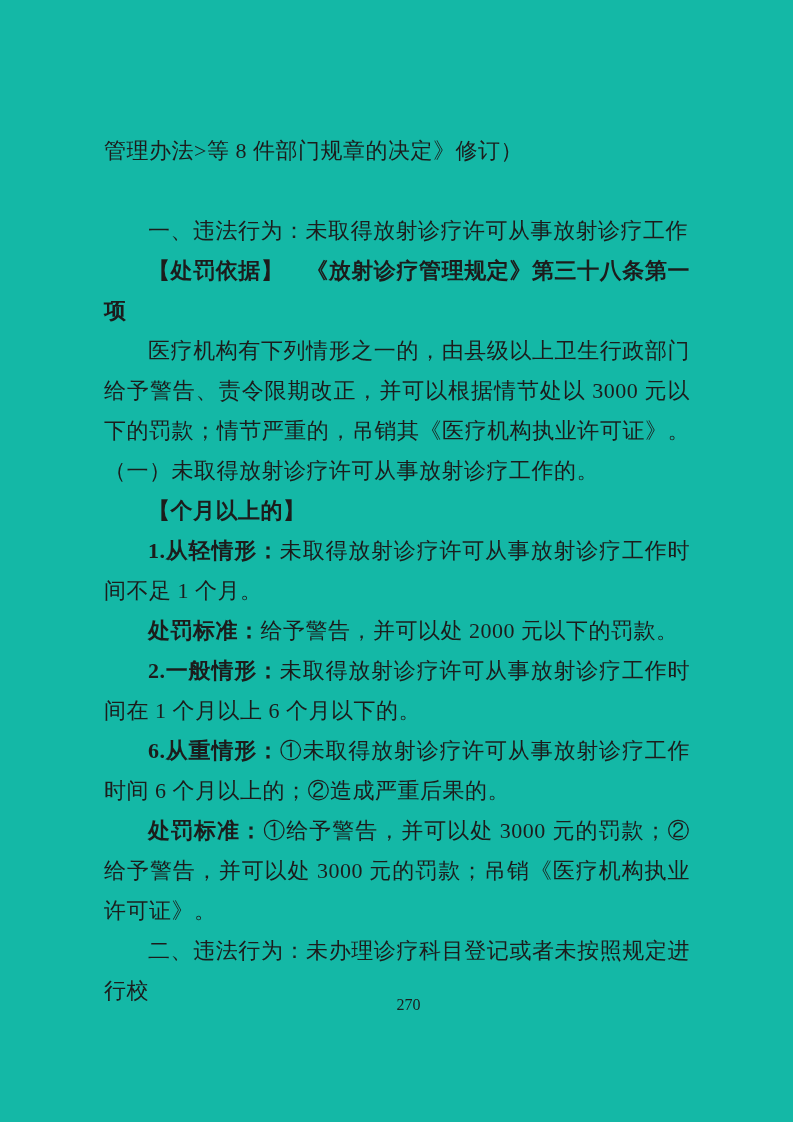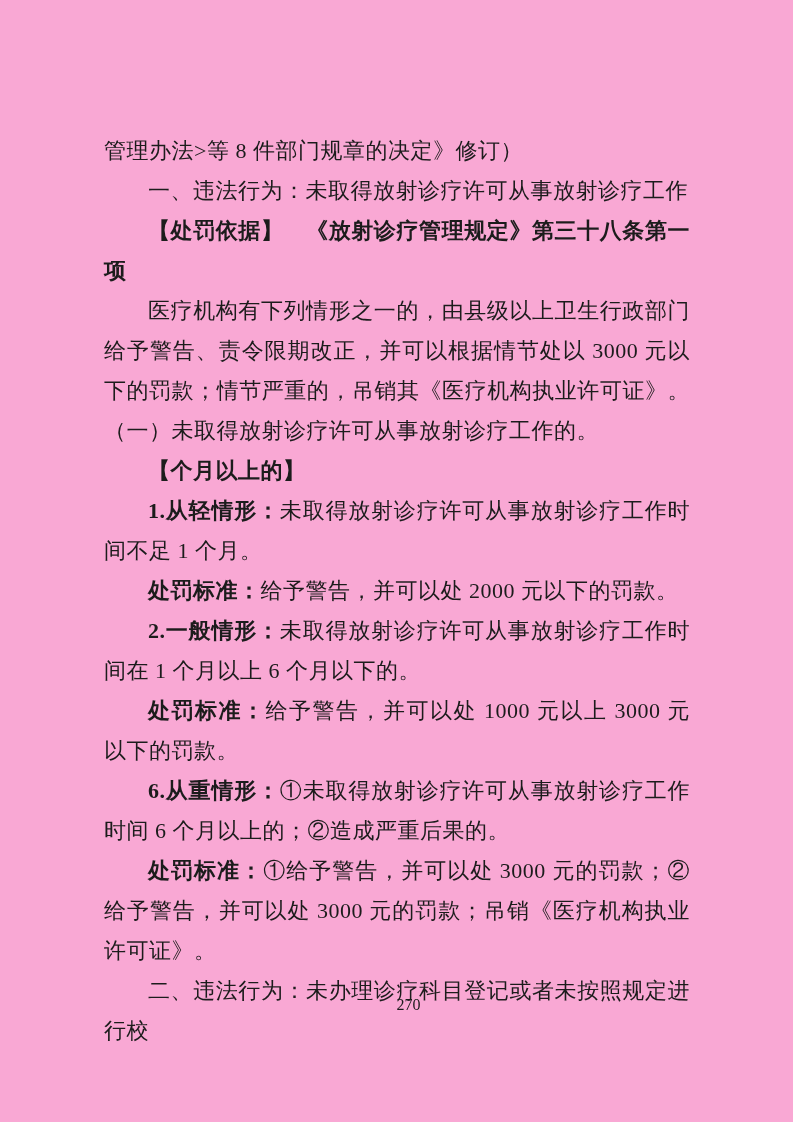--- a/index.html
+++ b/index.html
@@ -4,21 +4,21 @@
 <style>
   html, body {
     margin: 0;
     padding: 0;
     background: #ffffff;
   }
   .page {
     position: relative;
     width: 793px;
     height: 1122px;
-    background: #f9a8d4;
+    background: #14b8a6;
     overflow: hidden;
     font-family: "Liberation Serif", "DejaVu Serif", serif;
     color: #1c1c1c;
   }
   .text-block {
     position: absolute;
     left: 104px;
     top: 131px;
     width: 586px;
   }
@@ -26,20 +26,21 @@
     margin: 0;
     font-size: 22px;
     line-height: 40px;
     text-align: justify;
     letter-spacing: 0.5px;
   }
   .indent {
     text-indent: 2em;
   }
   .gap-above {
+    margin-top: 40px;
   }
   .lead {
     font-weight: bold;
   }
   .heading {
     font-weight: normal;
   }
   .page-number {
     position: absolute;
     left: 0;
@@ -67,21 +68,20 @@
     <p class="para indent"><b class="lead"></b><span>医疗机构有下列情形之一的，由县级以上卫生行政部门给予警告、责令限期改正，并可以根据情节处以 3000 元以下的罚款；情节严重的，吊销其《医疗机构执业许可证》。（一）未取得放射诊疗许可从事放射诊疗工作的。</span></p>
 
     <p class="para indent"><b class="lead">【个月以上的】</b><span></span></p>
 
     <p class="para indent"><b class="lead">1.从轻情形：</b><span>未取得放射诊疗许可从事放射诊疗工作时间不足 1 个月。</span></p>
 
     <p class="para indent"><b class="lead">处罚标准：</b><span>给予警告，并可以处 2000 元以下的罚款。</span></p>
 
     <p class="para indent"><b class="lead">2.一般情形：</b><span>未取得放射诊疗许可从事放射诊疗工作时间在 1 个月以上 6 个月以下的。</span></p>
 
-    <p class="para indent"><b class="lead">处罚标准：</b><span>给予警告，并可以处 1000 元以上 3000 元以下的罚款。</span></p>
 
     <p class="para indent"><b class="lead">6.从重情形：</b><span>①未取得放射诊疗许可从事放射诊疗工作时间 6 个月以上的；②造成严重后果的。</span></p>
 
     <p class="para indent"><b class="lead">处罚标准：</b><span>①给予警告，并可以处 3000 元的罚款；②给予警告，并可以处 3000 元的罚款；吊销《医疗机构执业许可证》。</span></p>
 
     <p class="para indent heading"><b class="lead"></b><span>二、违法行为：未办理诊疗科目登记或者未按照规定进行校</span></p>
 
   </div>
 
   <div class="page-number">270</div>

